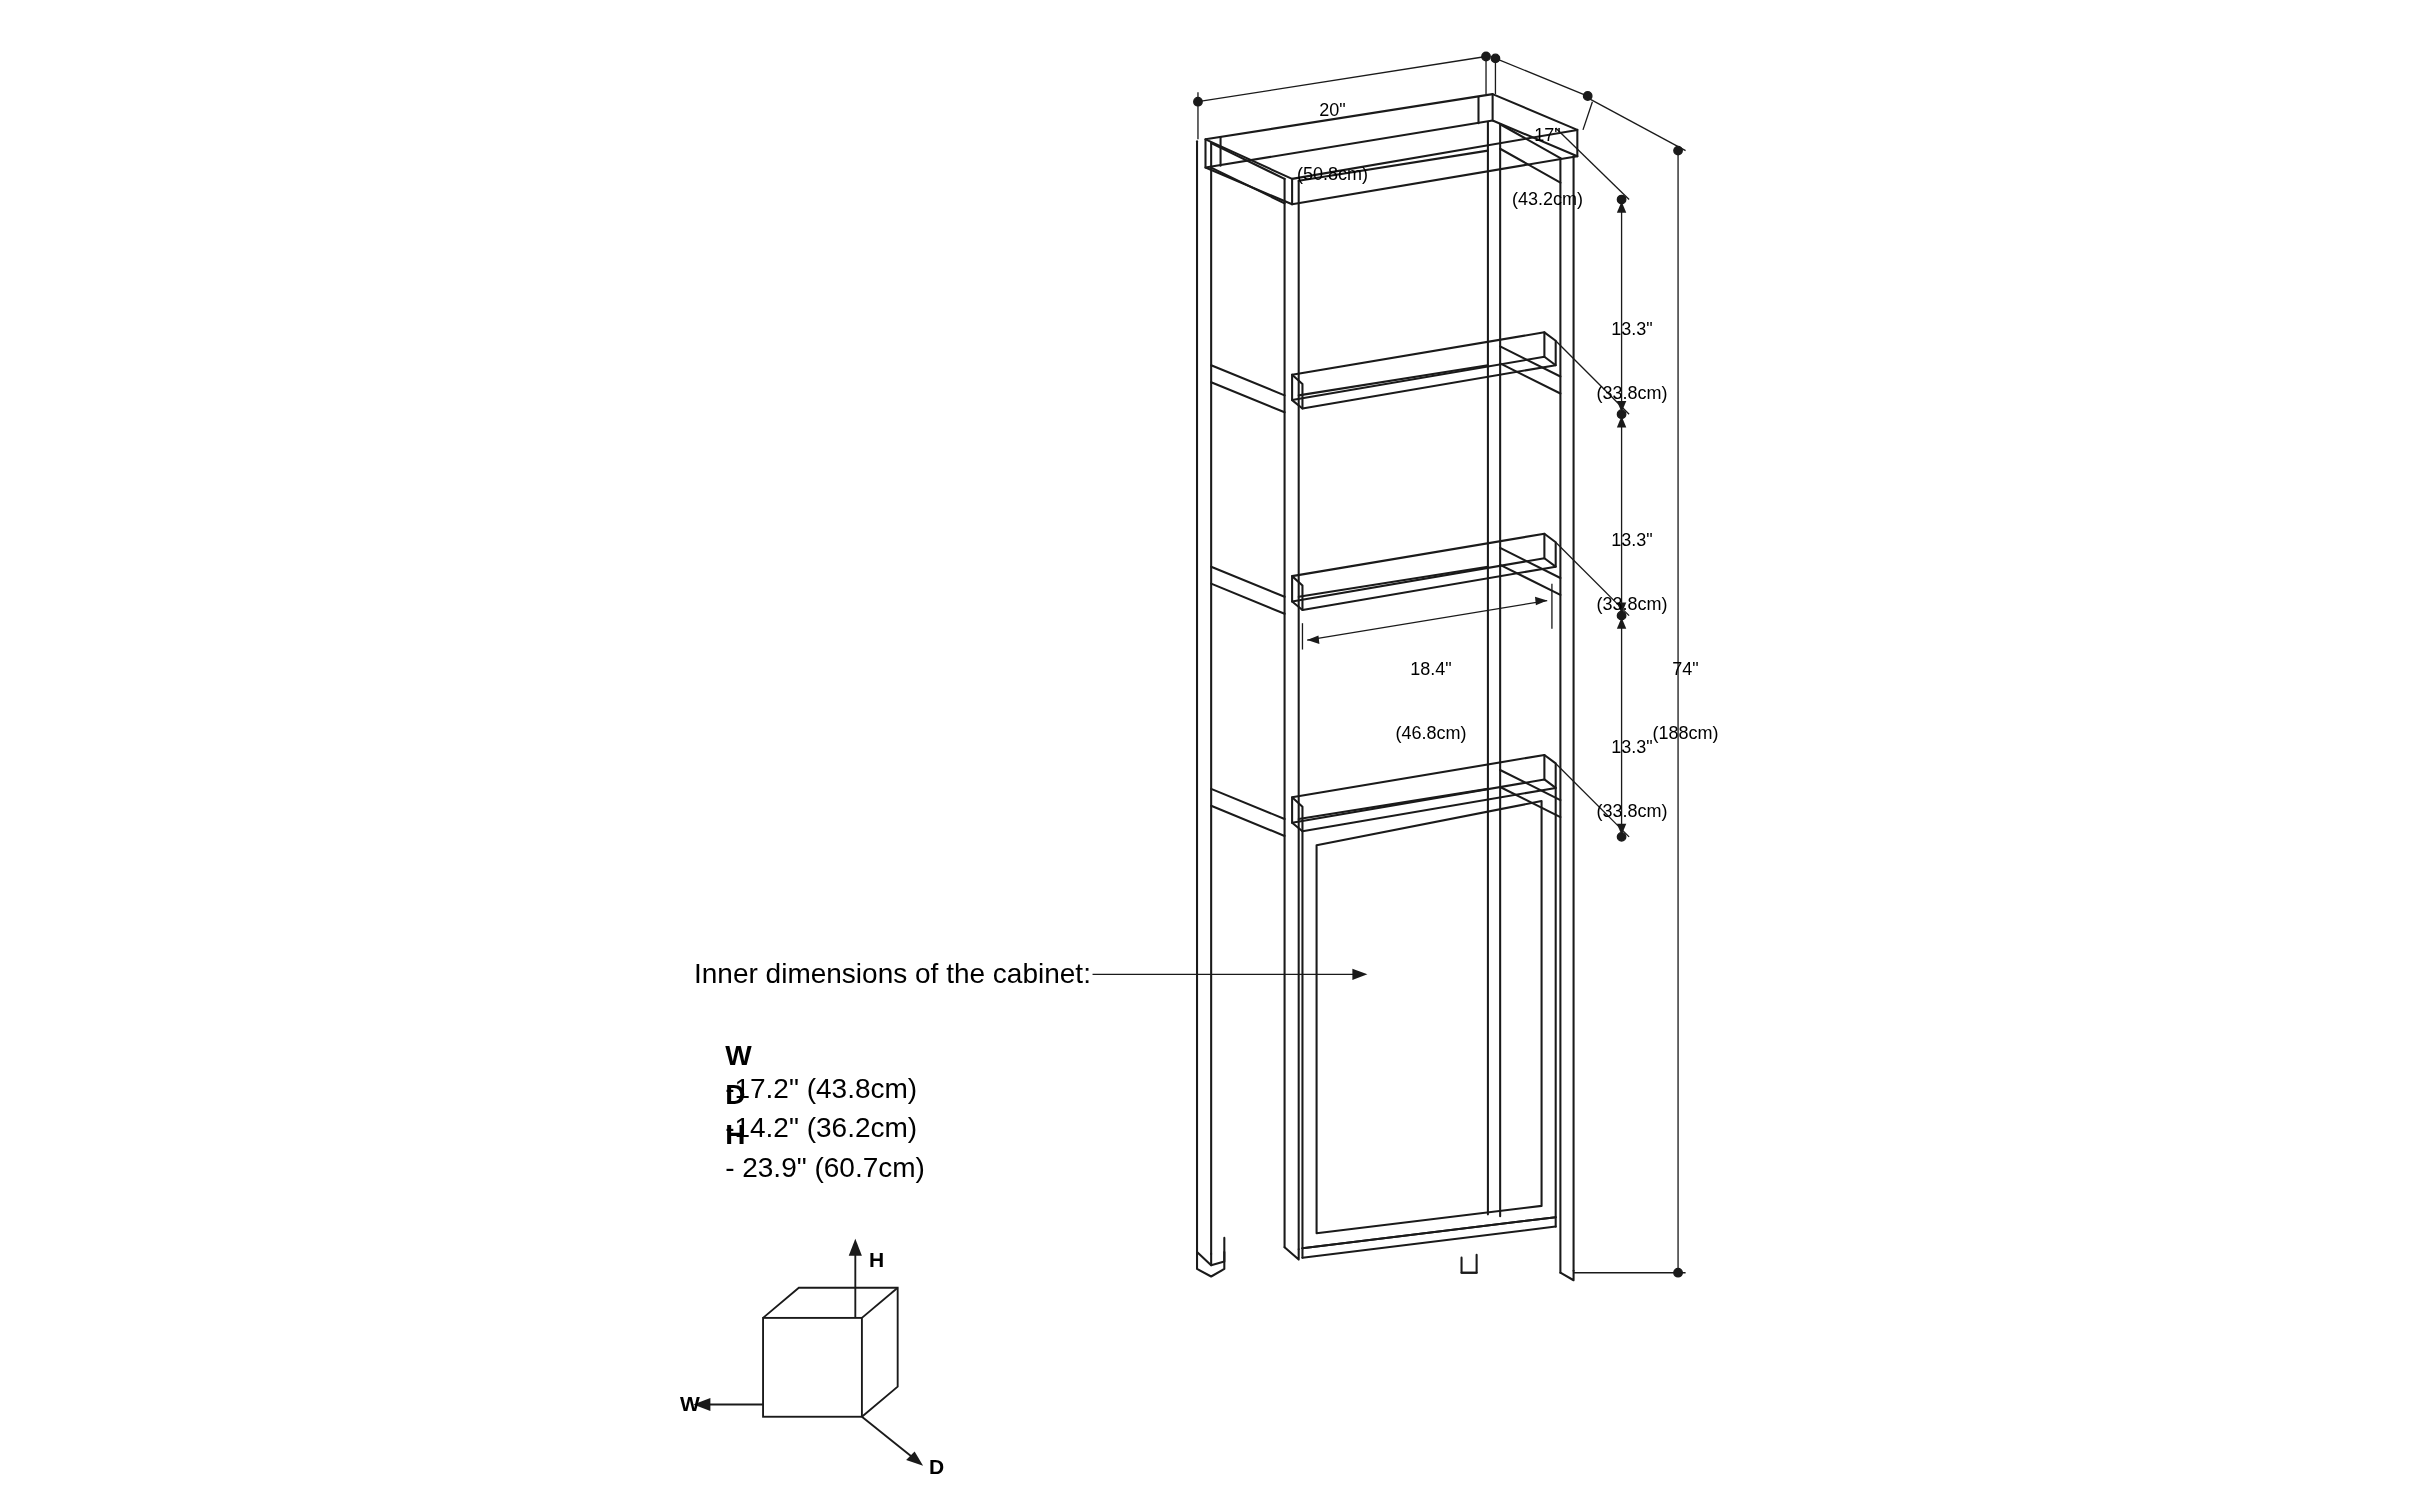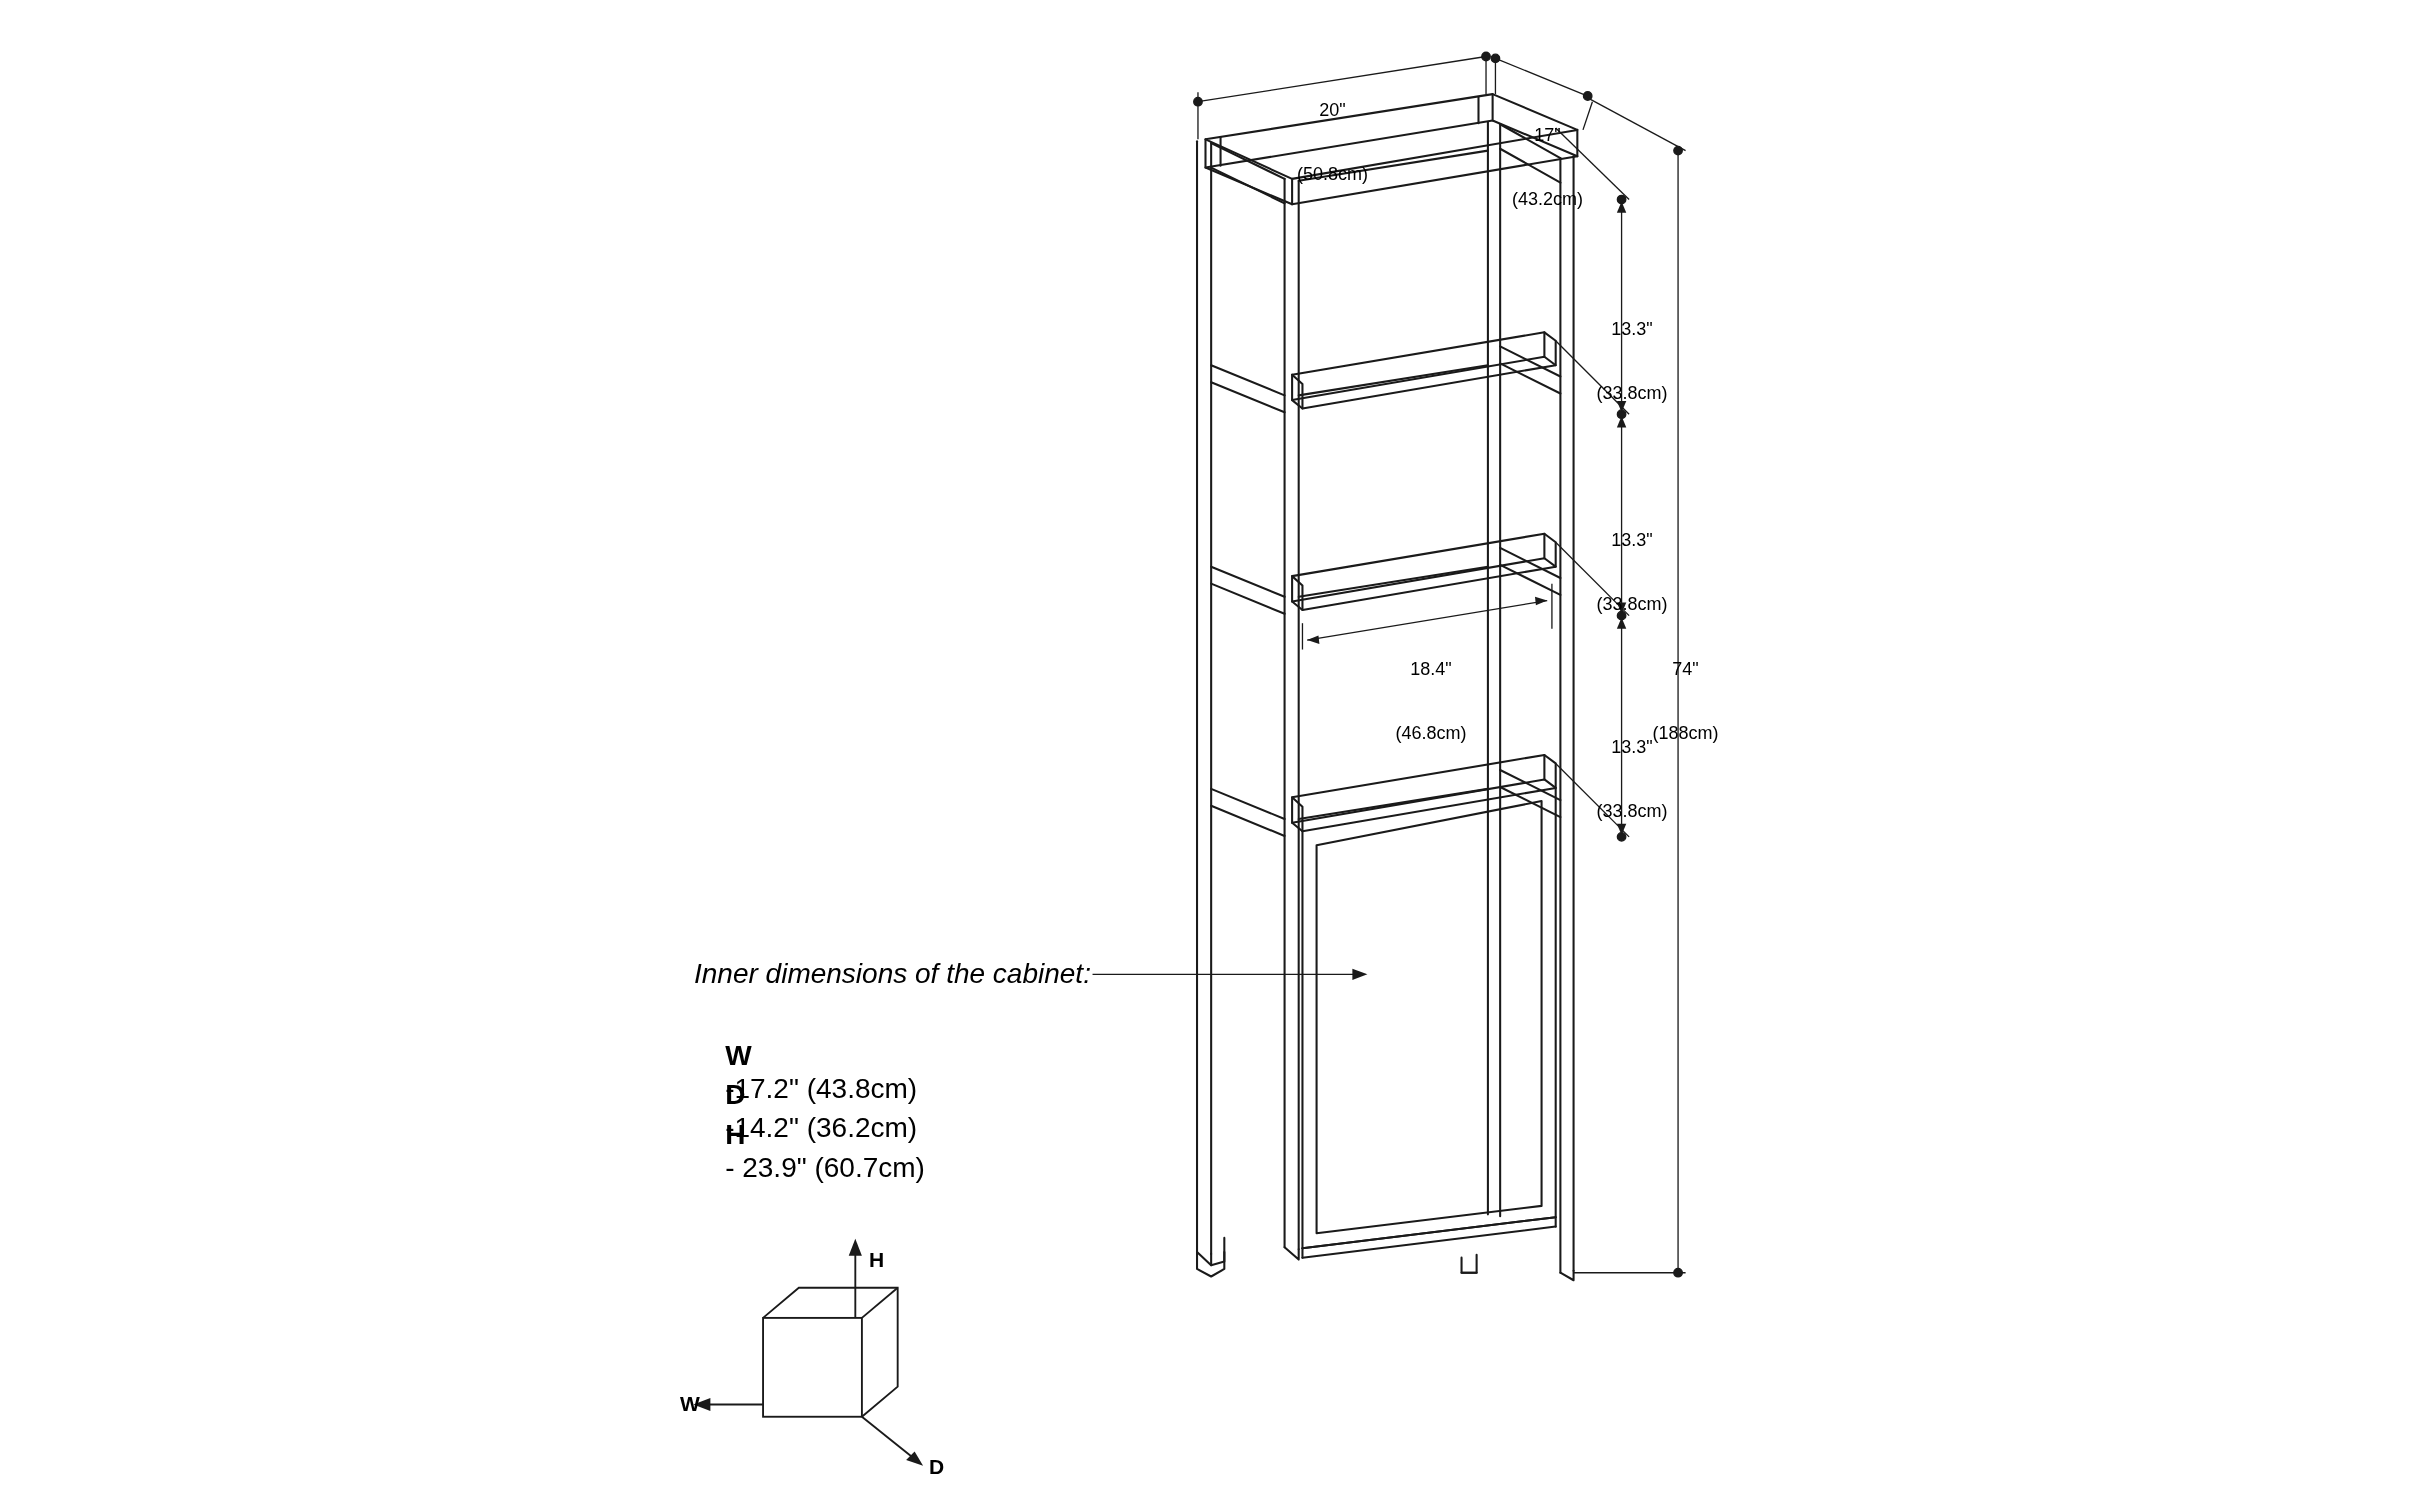--- a/index.html
+++ b/index.html
@@ -235,21 +235,21 @@
   <div class="lbl dim-label" style="left:1370px; top:617px; width:122px;">
     <span class="a">18.4"</span>
     <span class="b">(46.8cm)</span>
   </div>
 
   <div class="lbl dim-label" style="left:1629px; top:617px; width:113px;">
     <span class="a">74"</span>
     <span class="b">(188cm)</span>
   </div>
 
-  <div class="lbl inner-title" style="left:694px; top:957px;font-style:italic;">Inner dimensions of the cabinet:</div>
+  <div class="lbl inner-title" style="left:694px; top:957px;">Inner dimensions of the cabinet:</div>
 
   <div class="lbl inner-line" style="left:694px; top:1006px;">
     <b>W</b>
     <span>-17.2" (43.8cm)</span>
   </div>
   <div class="lbl inner-line" style="left:694px; top:1045px;">
     <b>D</b>
     <span>-14.2" (36.2cm)</span>
   </div>
   <div class="lbl inner-line" style="left:694px; top:1085px;">

